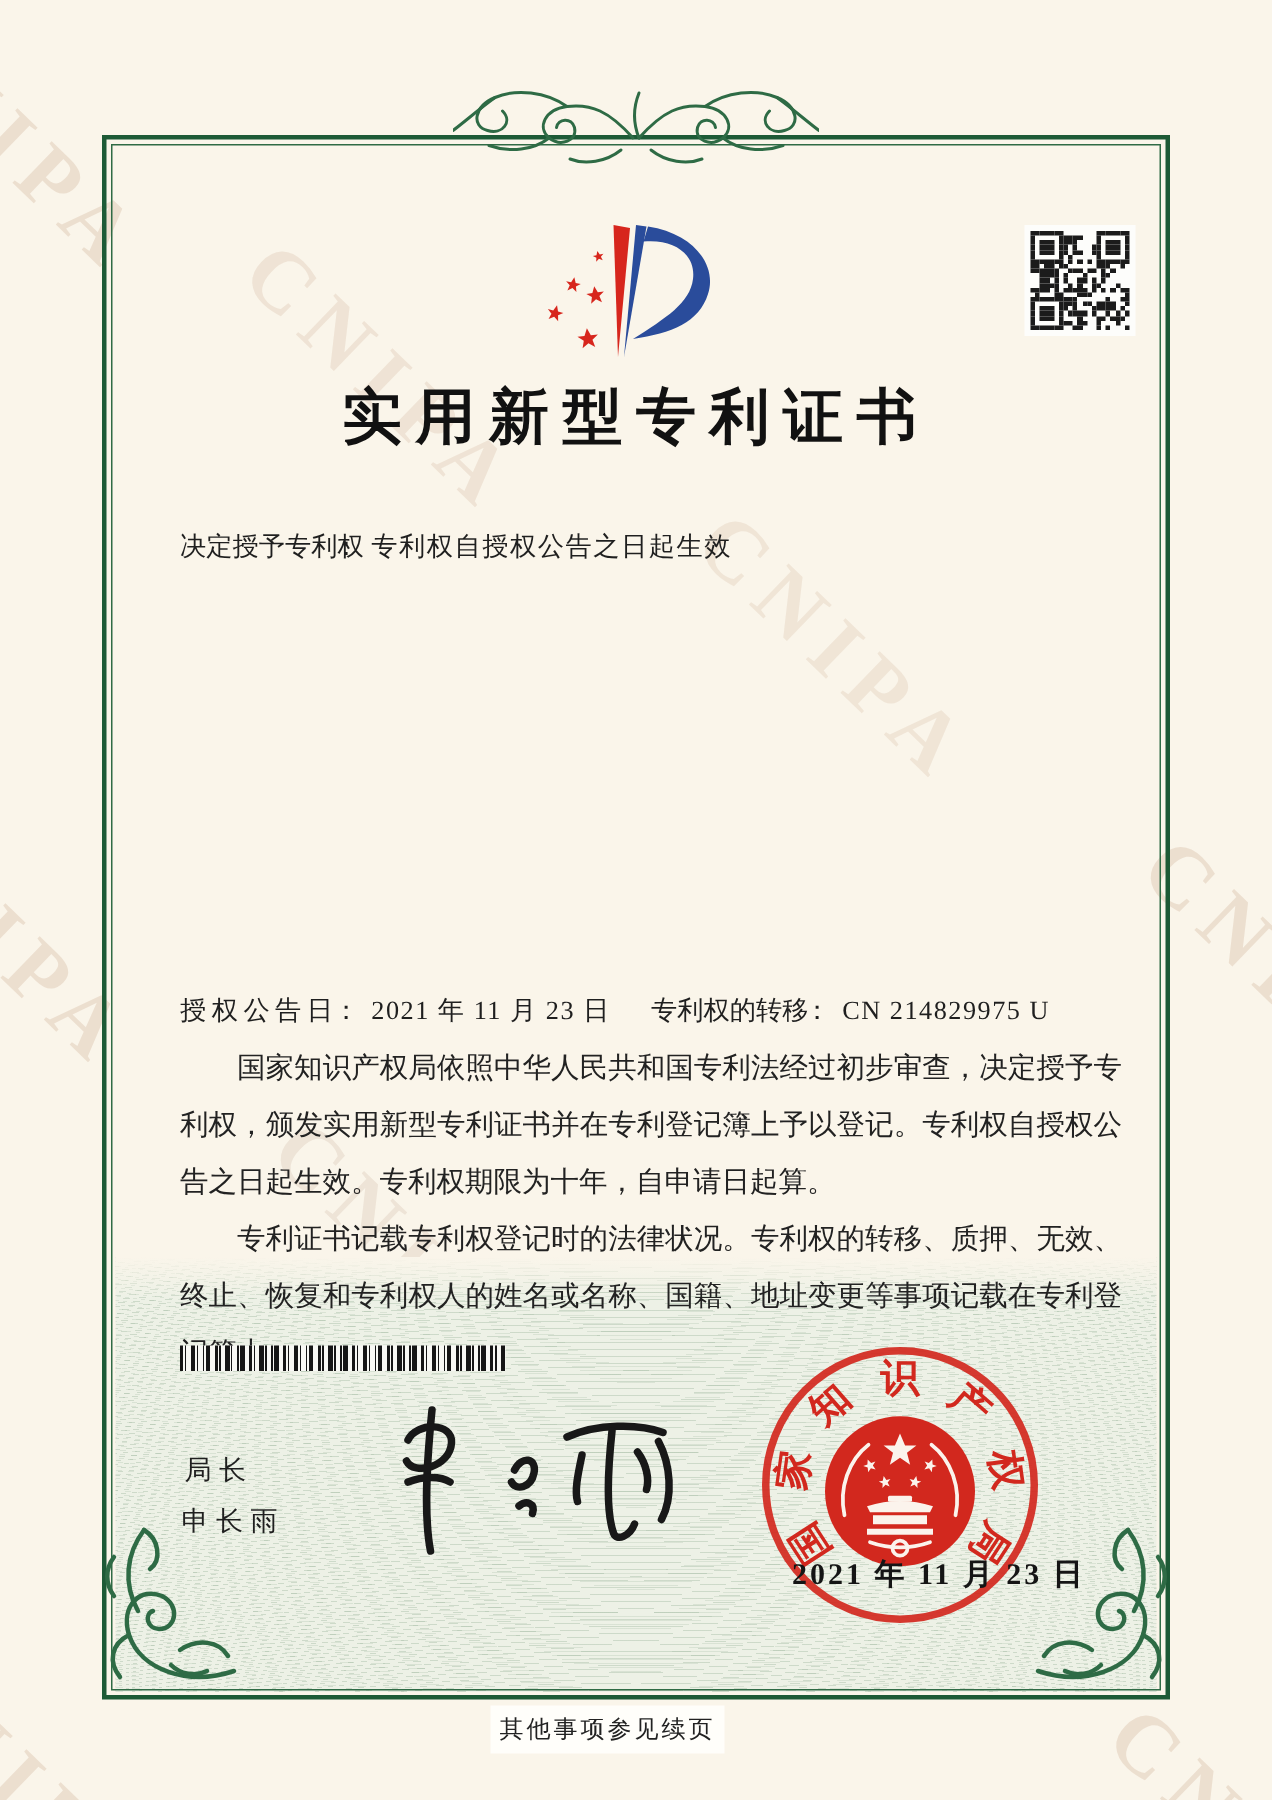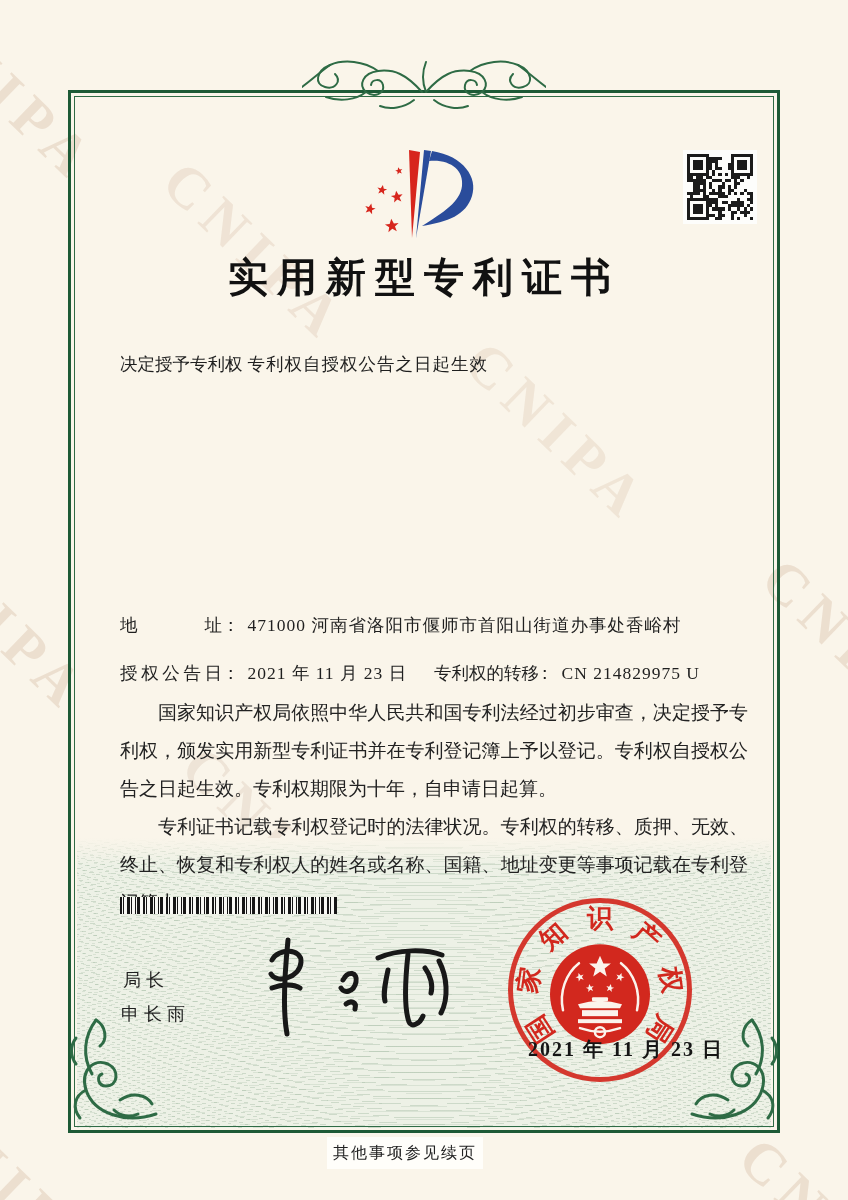--- a/index.html
+++ b/index.html
@@ -434,23 +434,20 @@
         <i style="grid-area:21/17"></i>
         <i style="grid-area:21/21"></i>
       </div>
   </div>
 
   <div class="title">实用新型专利证书</div>
 
   <div class="row r1">
     <span class="lab">决定授予专利权</span><span class="colon">：</span><span class="val">专利权自授权公告之日起生效</span>
   </div>
-  <div class="row r6">
-    <span class="lab">地址</span><span class="colon">：</span><span class="val">471000 河南省洛阳市偃师市首阳山街道办事处香峪村</span>
-  </div>
   <div class="row r7">
     <span class="lab">授权公告日</span><span class="colon">：</span><span class="val">2021 年 11 月 23 日</span>
     <span class="grant-no">
       <span class="lab">专利权的转移</span><span class="colon">：</span><span class="val">CN 214829975 U</span>
     </span>
   </div>
 
   <div class="body-text">
     <p>国家知识产权局依照中华人民共和国专利法经过初步审查，决定授予专利权，颁发实用新型专利证书并在专利登记簿上予以登记。专利权自授权公告之日起生效。专利权期限为十年，自申请日起算。</p>
     <p>专利证书记载专利权登记时的法律状况。专利权的转移、质押、无效、终止、恢复和专利权人的姓名或名称、国籍、地址变更等事项记载在专利登记簿上。</p>

